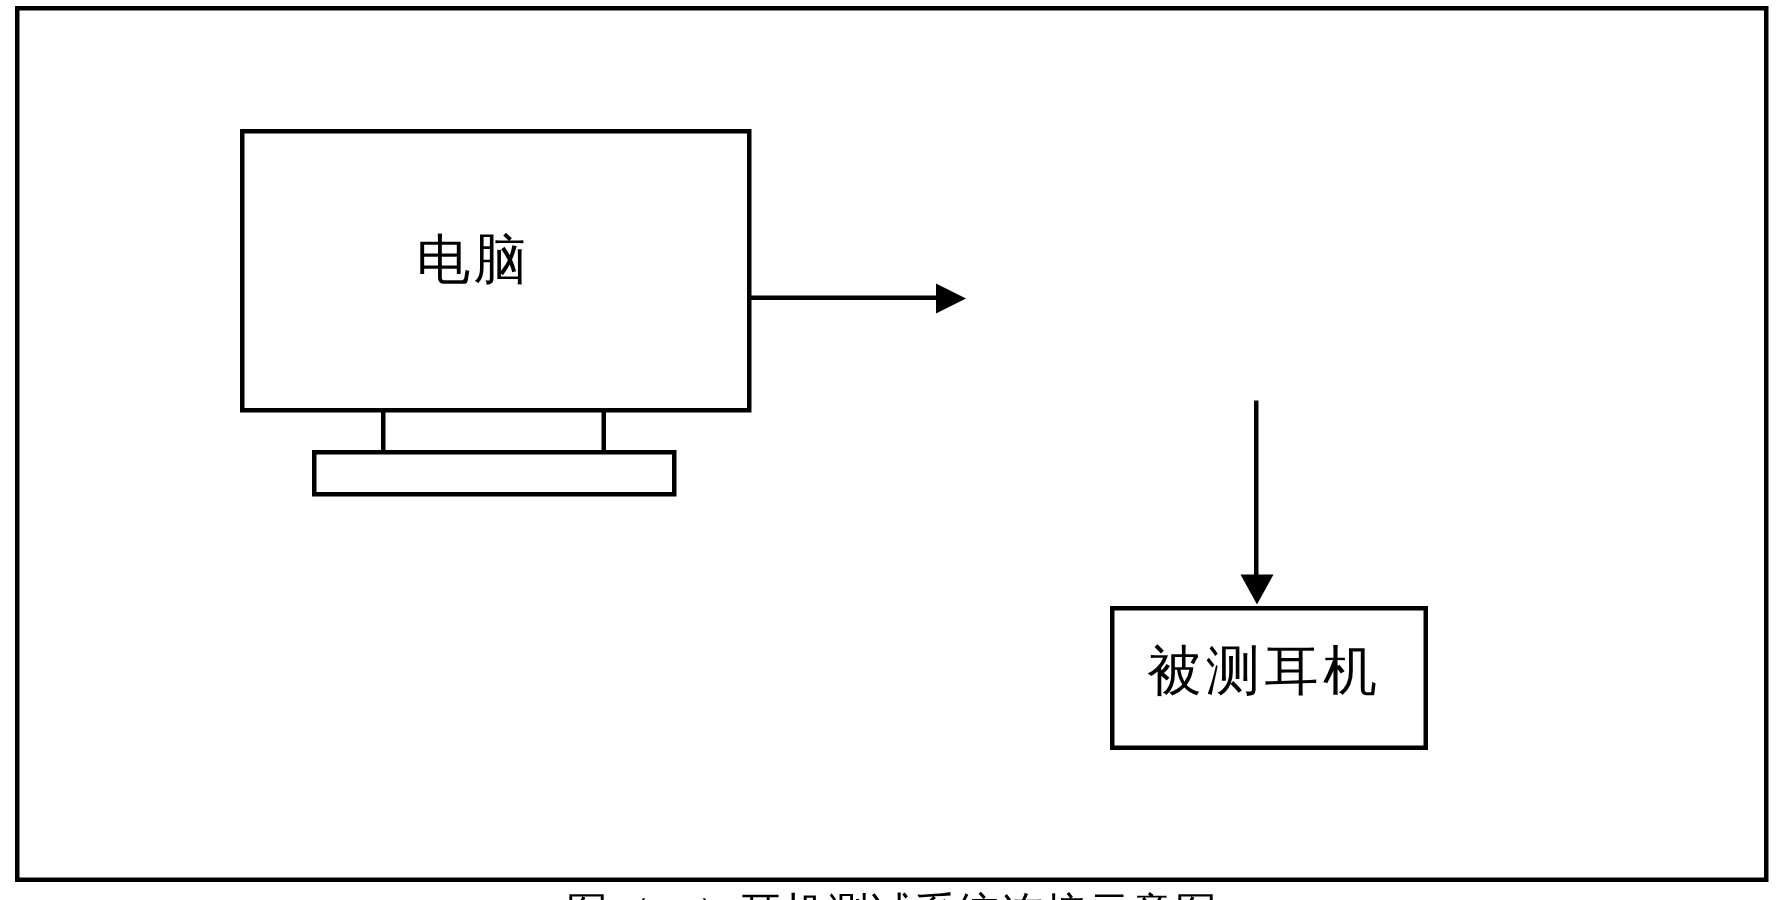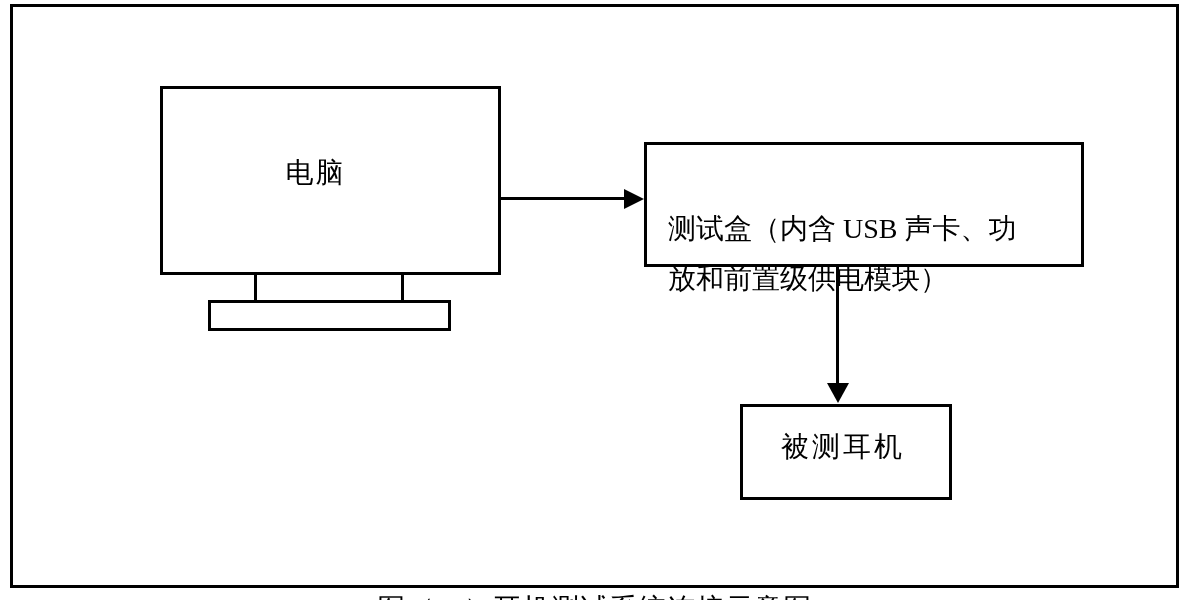--- a/index.html
+++ b/index.html
@@ -23,21 +23,21 @@
     width: 1169px;
     height: 584px;
     border: 3px solid #000000;
     box-sizing: border-box;
   }
   .node {
     position: absolute;
     border: 3px solid #000000;
     box-sizing: border-box;
     background: #ffffff;
-    font-size: 28px;
+    font-size: 36px;
     line-height: 50px;
   }
   .node-computer {
     left: 160px;
     top: 86px;
     width: 341px;
     height: 189px;
     display: flex;
     align-items: center;
     justify-content: center;
@@ -142,24 +142,20 @@
   <div class="node node-computer">
     <span class="label">电脑</span>
   </div>
   <div class="stand-leg stand-leg-left"></div>
   <div class="stand-leg stand-leg-right"></div>
   <div class="monitor-base"></div>
 
   <div class="h-connector"></div>
   <div class="arrowhead-right"></div>
 
-  <div class="node node-testbox">
-    <span class="label">测试盒（内含 USB 声卡、功
-放和前置级供电模块）</span>
-  </div>
 
   <div class="v-connector"></div>
   <div class="arrowhead-down"></div>
 
   <div class="node node-headphone">
     <span class="label">被测耳机</span>
   </div>
 
   <div class="figure-caption">图（一）耳机测试系统连接示意图</div>
 

